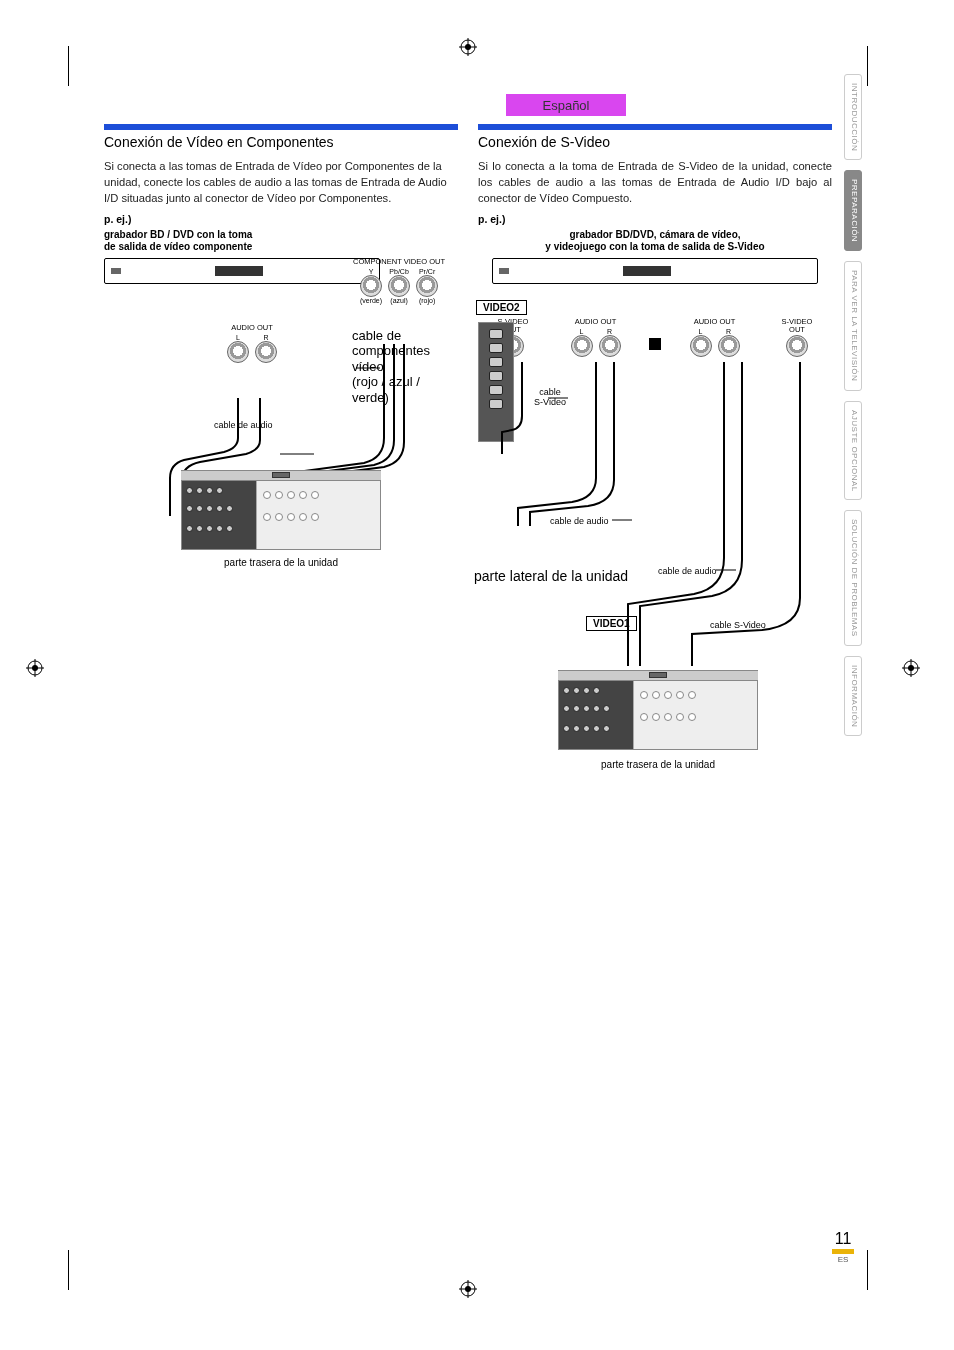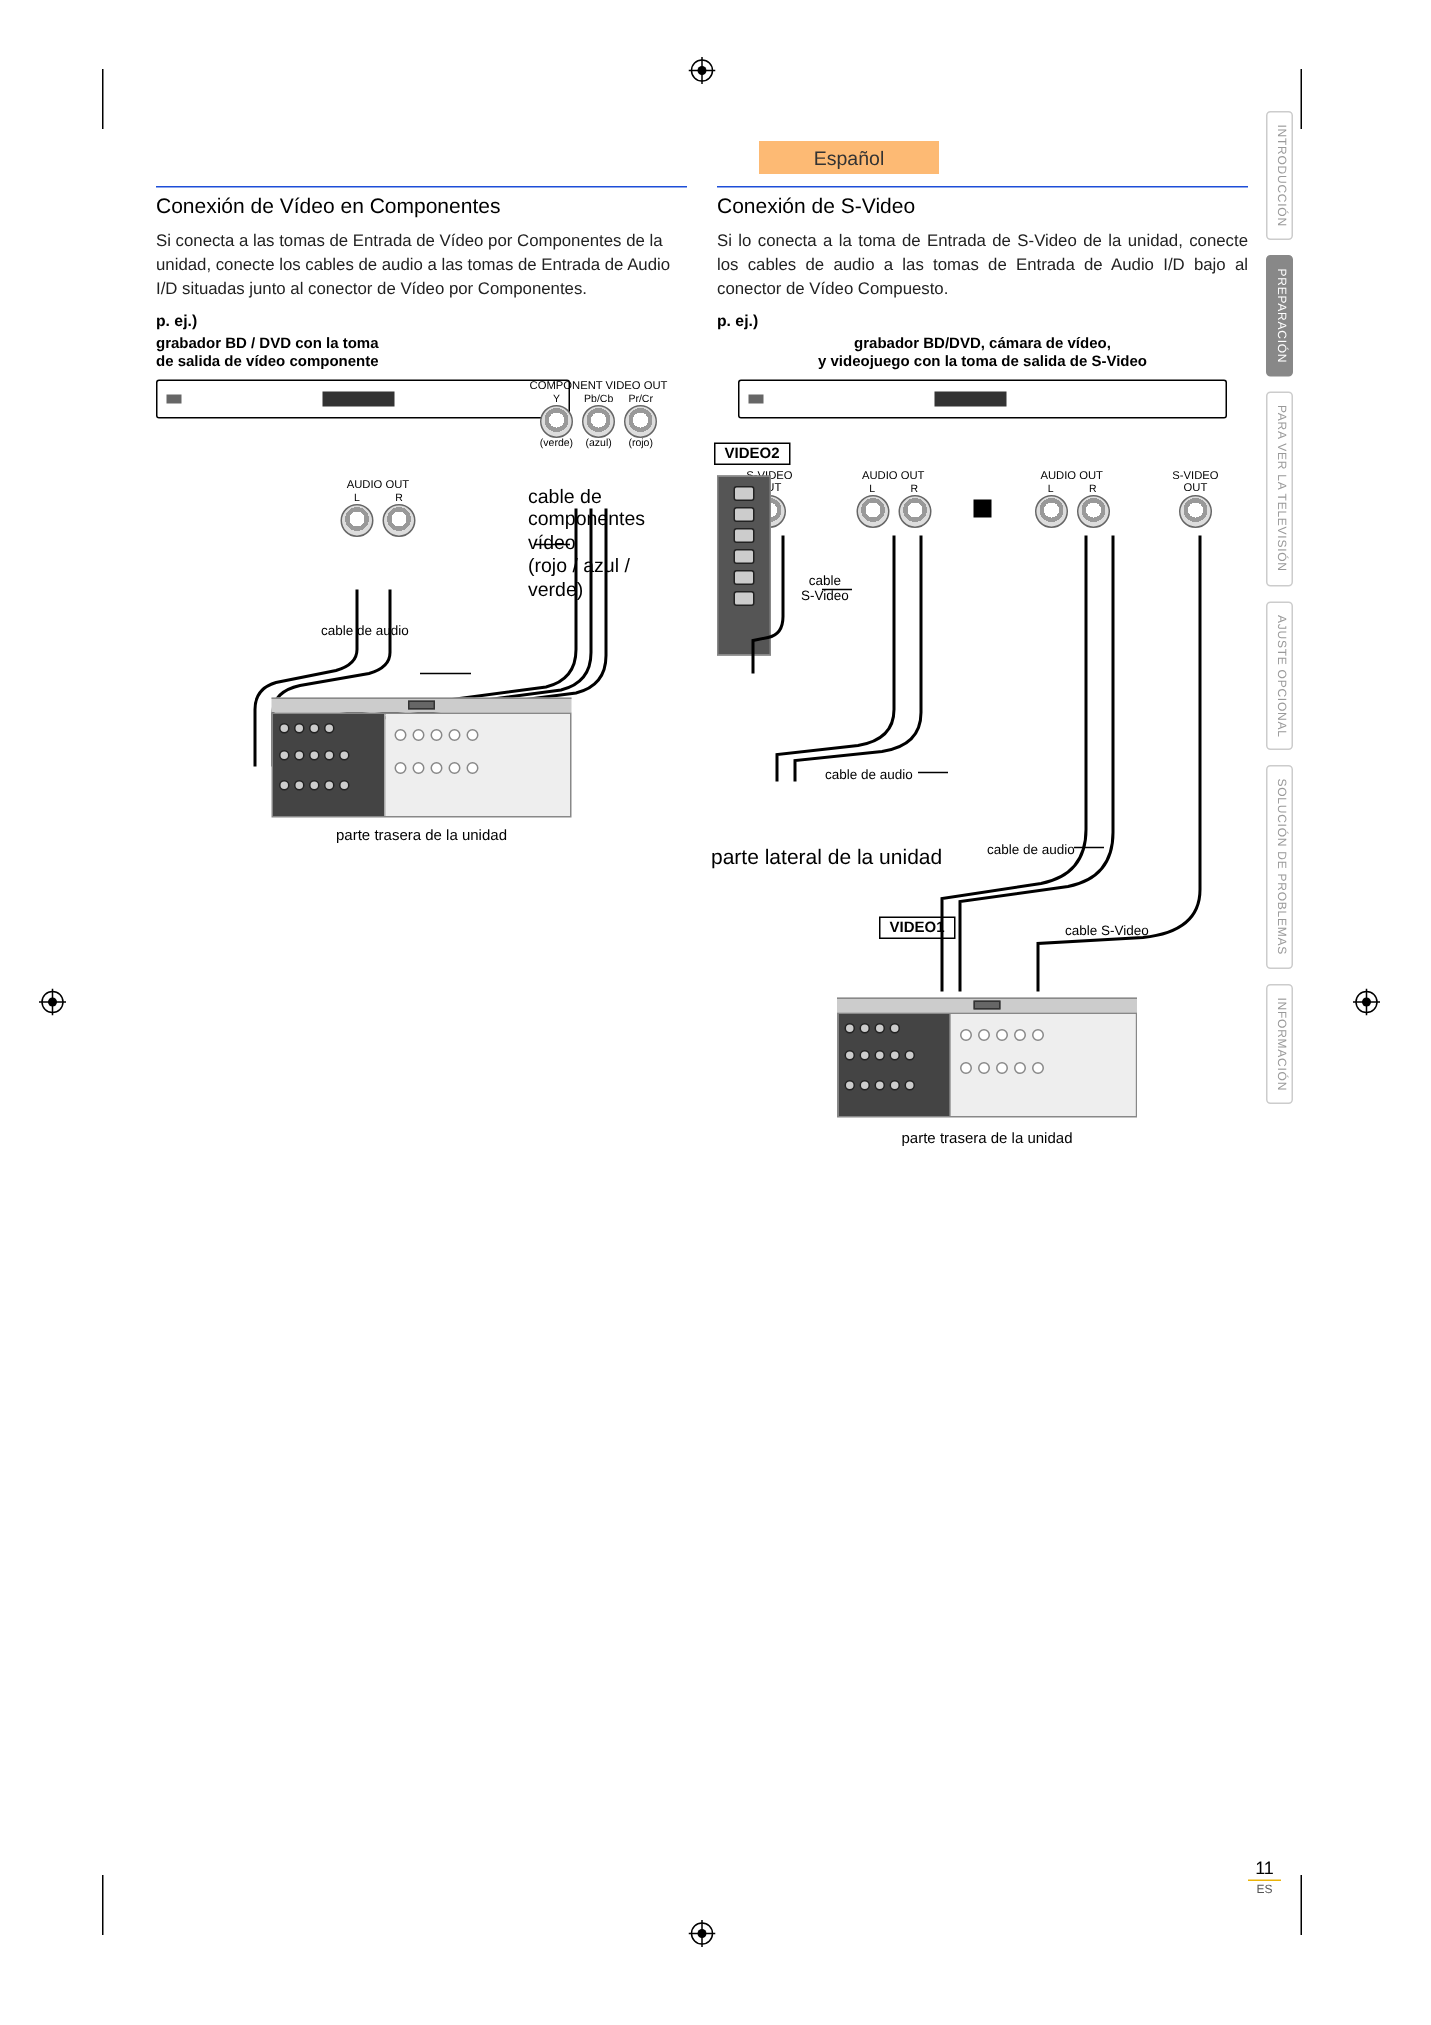--- a/index.html
+++ b/index.html
@@ -53,39 +53,39 @@
     position: absolute;
     left: 36px;
     top: 56px;
     width: 728px;
   }
   .lang-tab {
     position: absolute;
     left: 402px;
     top: 0;
     width: 120px;
-    background: #fdba74;
+    background: #d946ef;
     text-align: center;
     font-size: 13px;
     padding: 4px 0 3px 0;
     color: #333;
   }
   .cols {
     display: flex;
     gap: 20px;
     margin-top: 30px;
   }
   .col {
     flex: 1;
     min-width: 0;
   }
   h2.section {
     font-size: 14px;
     font-weight: 500;
-    border-top: 1px solid #1d4ed8;
+    border-top: 6px solid #1d4ed8;
     padding-top: 4px;
     margin-bottom: 8px;
   }
   .body {
     font-size: 11.2px;
     line-height: 1.45;
     color: #222;
     margin-bottom: 6px;
   }
   .eg {
@@ -336,22 +336,22 @@
     color: #fff;
     border-color: #888;
   }
   .page-num {
     position: absolute;
     right: 14px;
     bottom: 34px;
     text-align: right;
   }
   .page-num .n {
-    font-size: 12px;
-    border-bottom: 1px solid #eab308;
+    font-size: 16px;
+    border-bottom: 5px solid #eab308;
     padding-bottom: 1px;
     display: inline-block;
     min-width: 22px;
     text-align: center;
   }
   .page-num .lc {
     font-size: 8px;
     color: #555;
     display: block;
     text-align: center;

